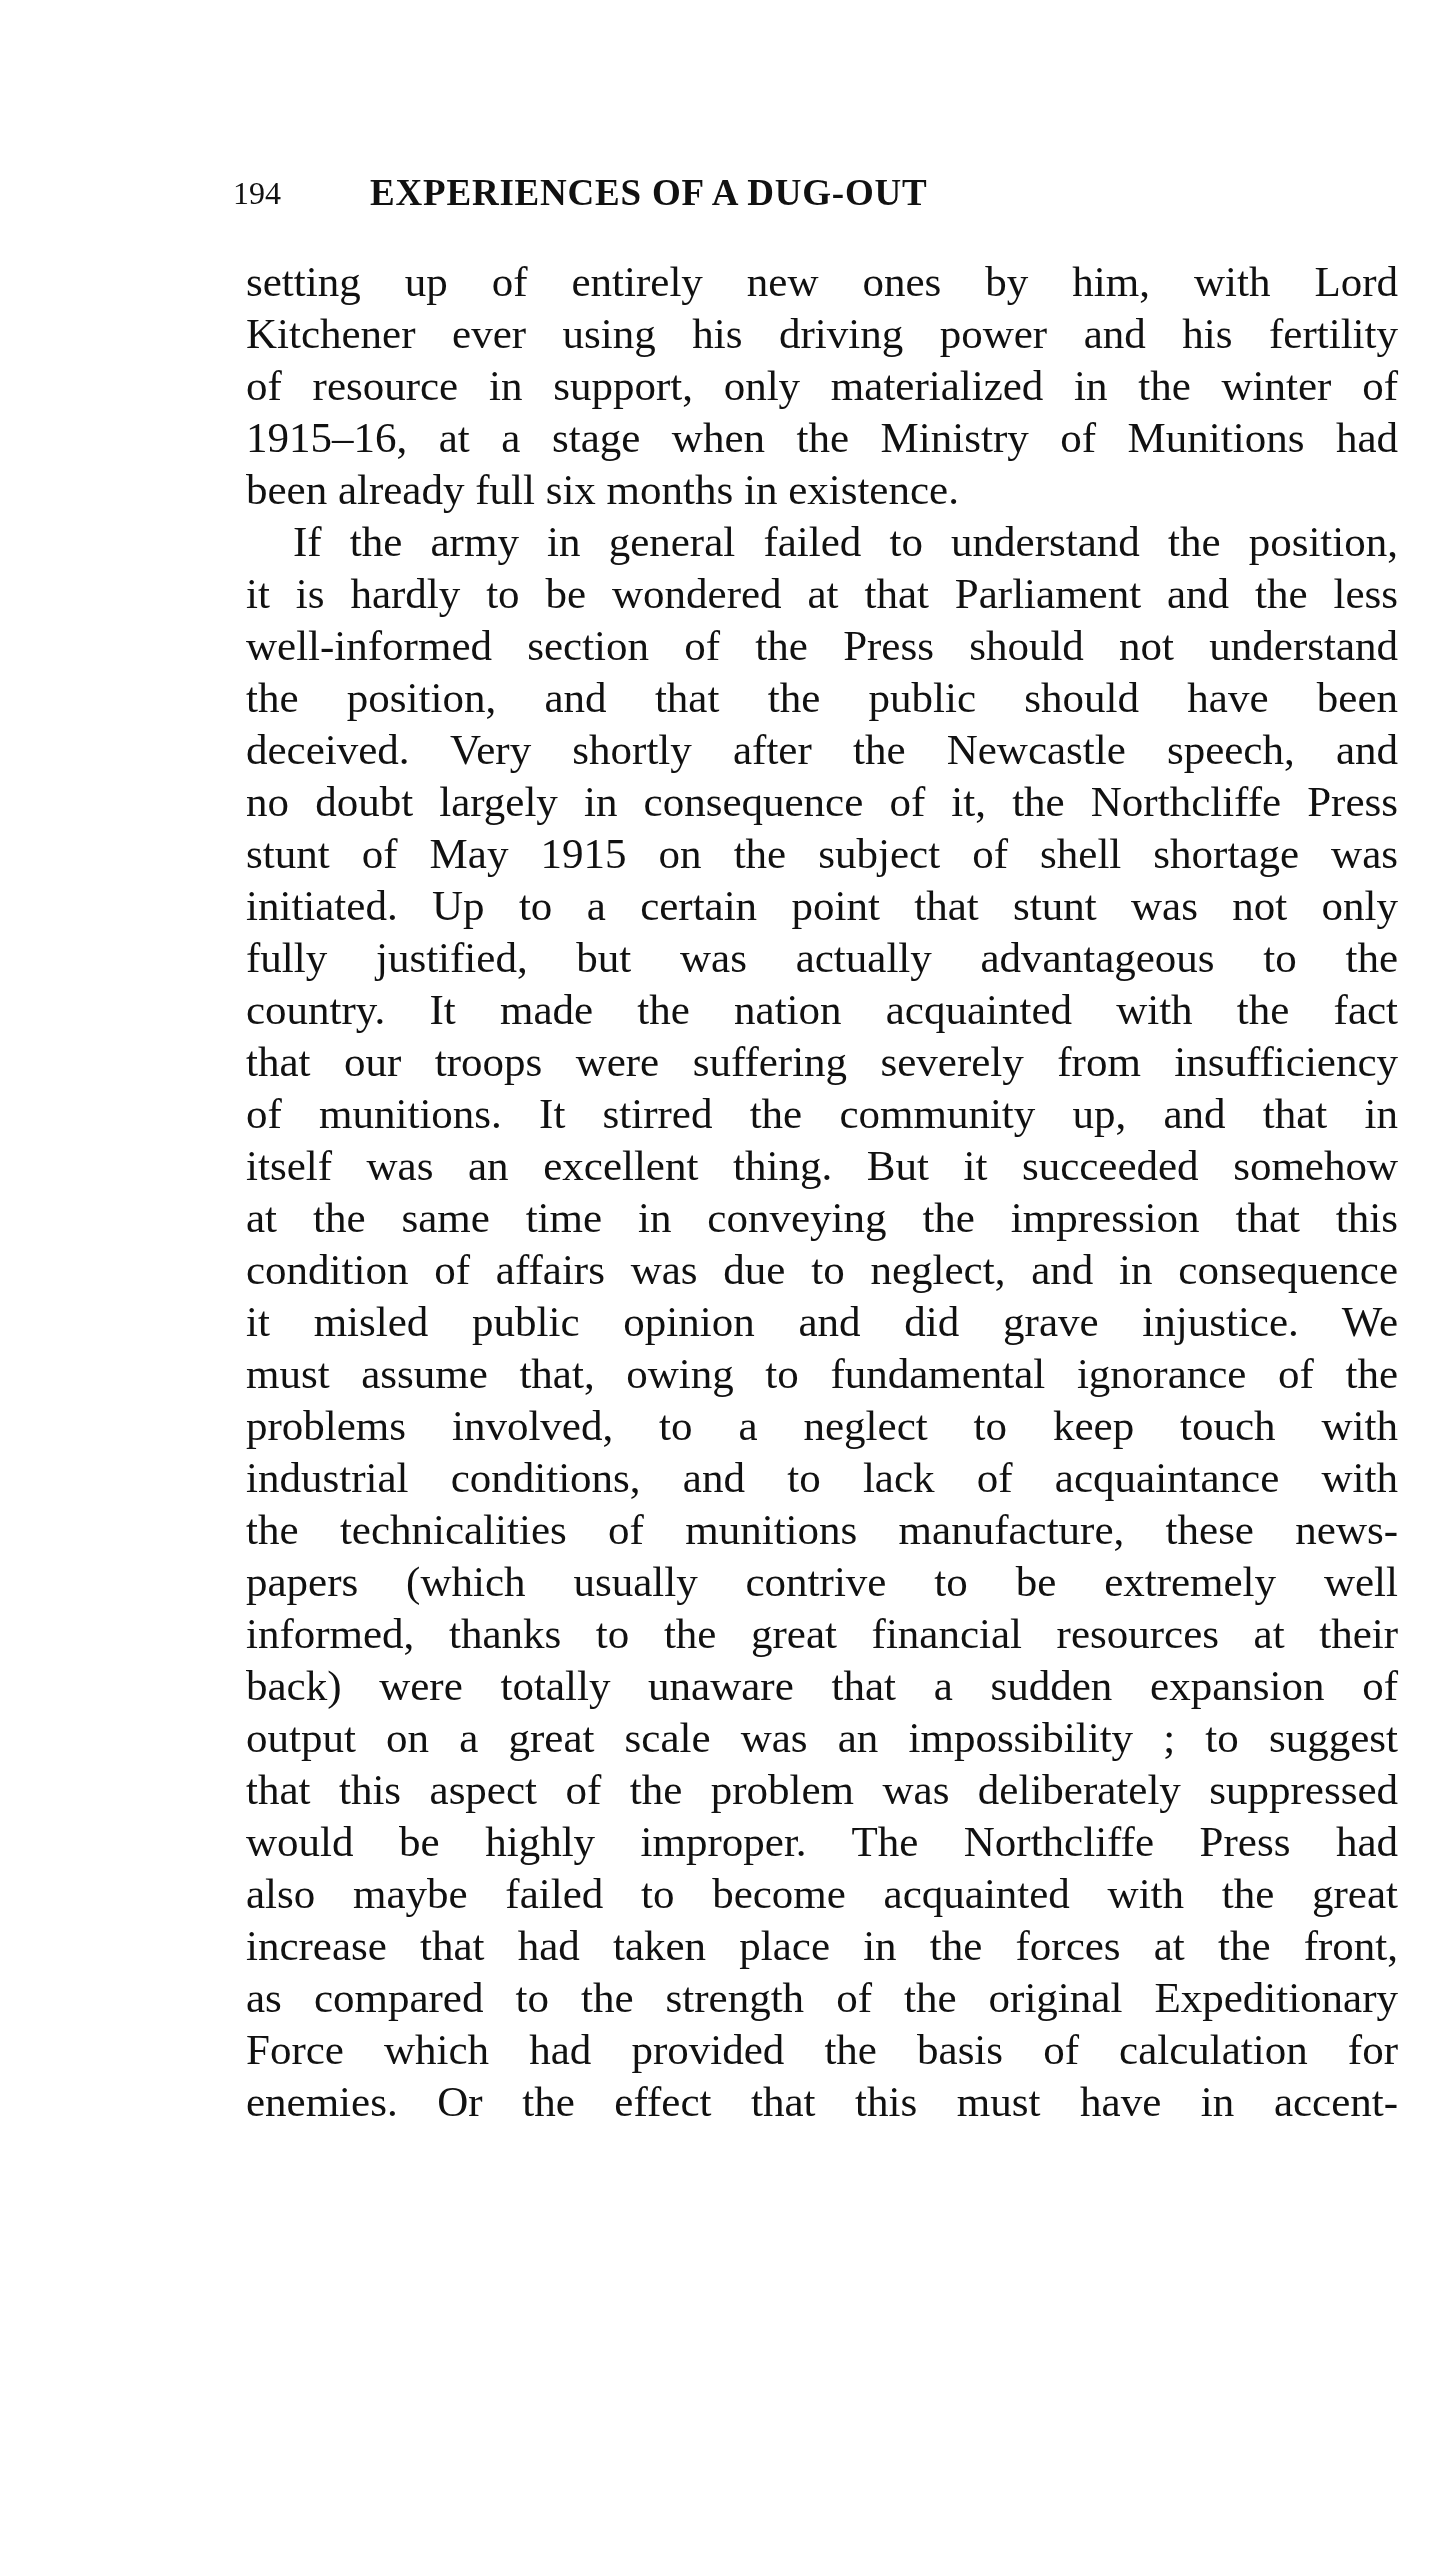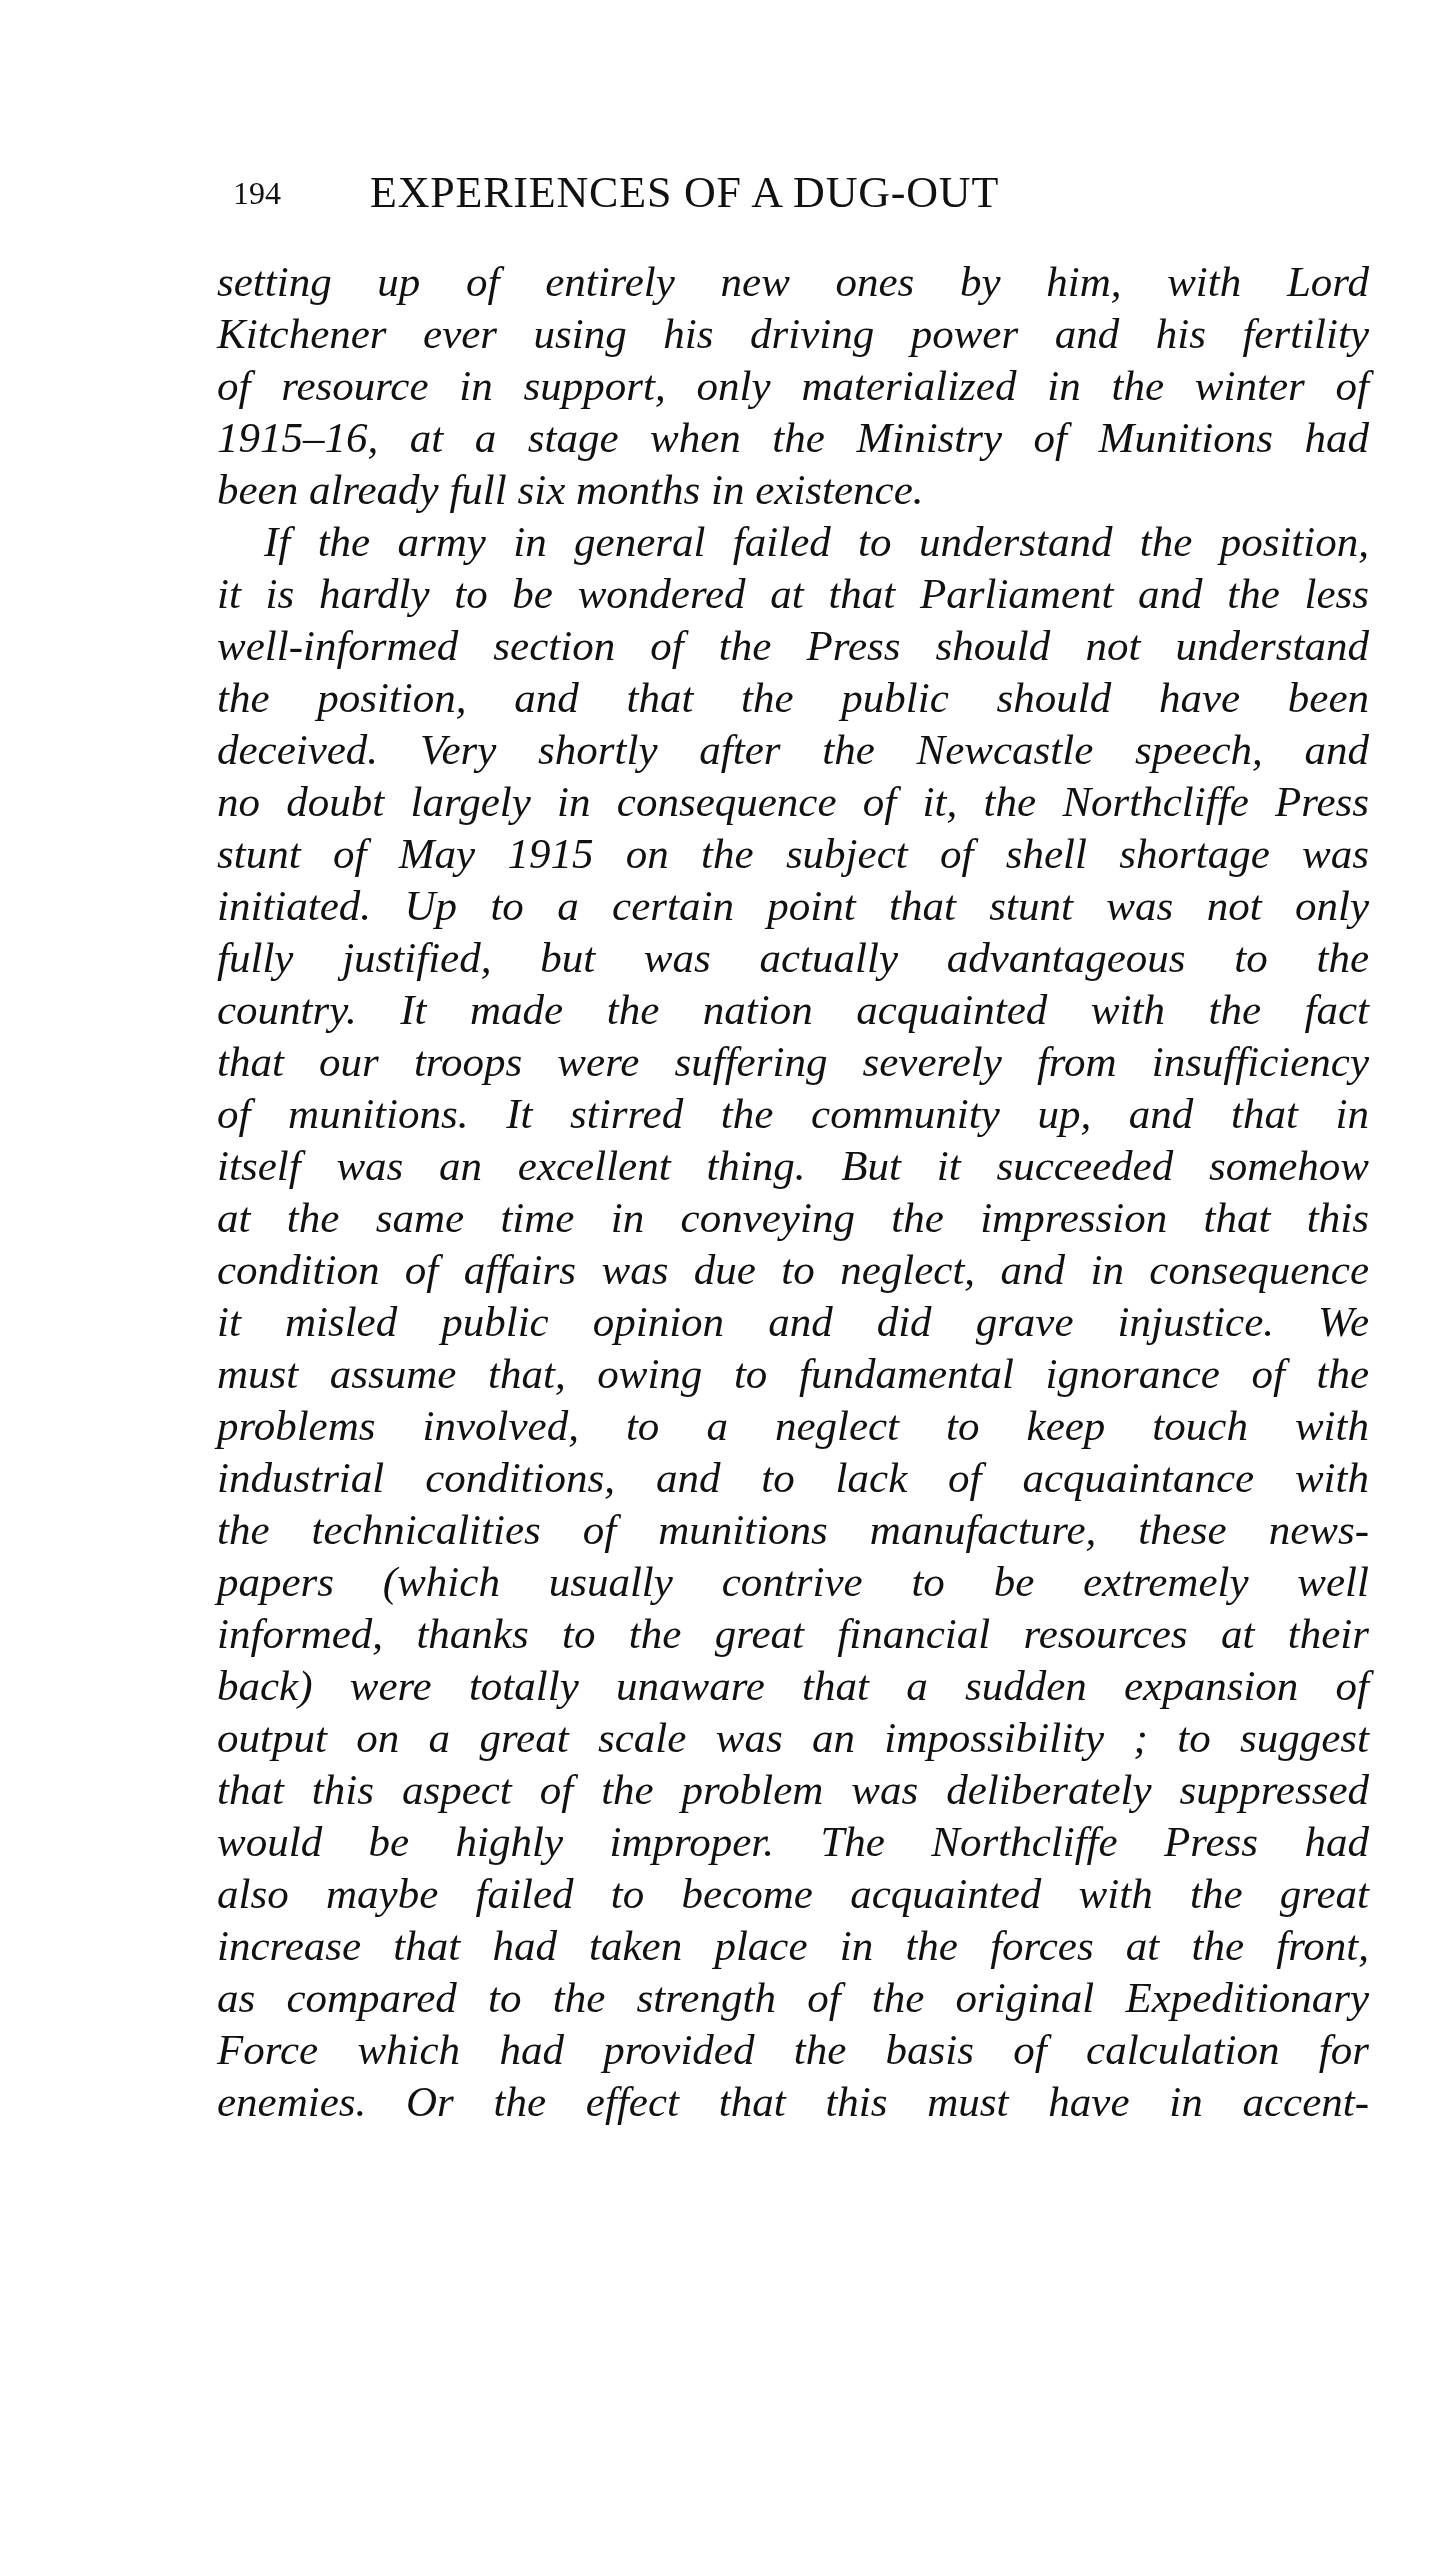--- a/index.html
+++ b/index.html
@@ -1,20 +1,20 @@
 <!DOCTYPE html>
 <html style="font-size:13px"><head>
 <meta charset="utf-8">
 <style>
   html, body { margin:0; padding:0; background:#ffffff; }
   body { width:1456px; height:2550px; position:relative; overflow:hidden; font-family:"Liberation Serif","DejaVu Serif",serif; color:#111; }
   .header { position:absolute; left:233px; top:165px; width:1158px; height:56px; }
   .page-num { position:absolute; left:0; top:0; font-size:32px; line-height:56px; }
-  .running-title { position:absolute; left:137px; top:0; font-size:44px; line-height:56px; letter-spacing:0.8px; }
-  .body-text { position:absolute; left:217px; top:256px; width:1152px;font-style:italic; }
+  .running-title { position:absolute; left:137px; top:0; font-size:37px; line-height:56px; letter-spacing:0.8px;font-weight:bold; }
+  .body-text { position:absolute; left:246px; top:256px; width:1152px; }
   .line { display:block; height:52px; line-height:52px; font-size:43px; white-space:nowrap; text-align:justify; text-align-last:justify; }
   .line.last { text-align-last:left; }
   .line.indent { padding-left:47px; }
 </style>
 </head>
 <body>
 
 <div class="header">
   <span class="page-num">194</span>
   <span class="running-title">EXPERIENCES OF A DUG-OUT</span>

